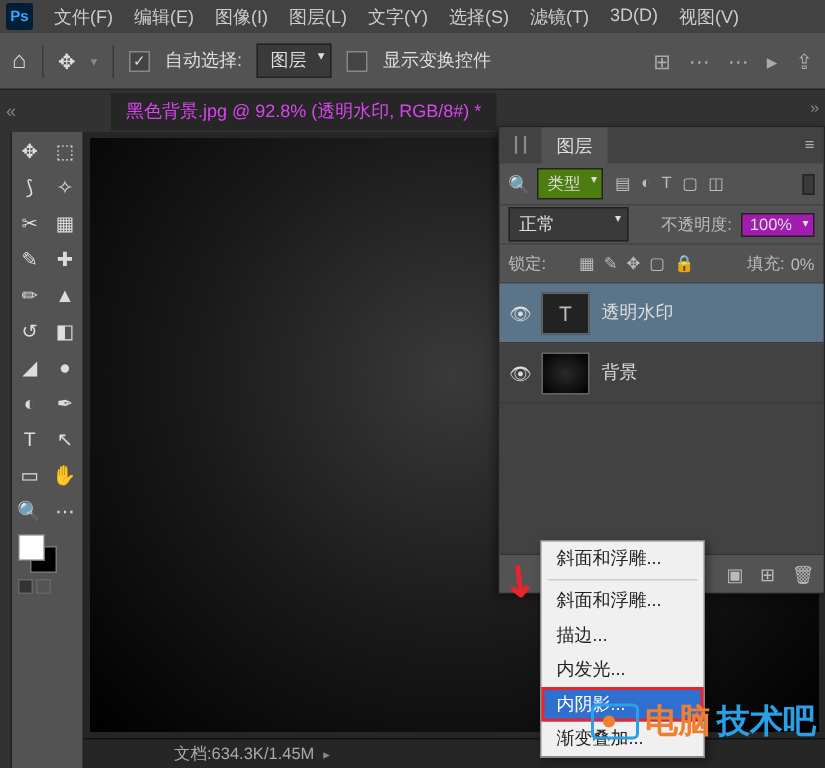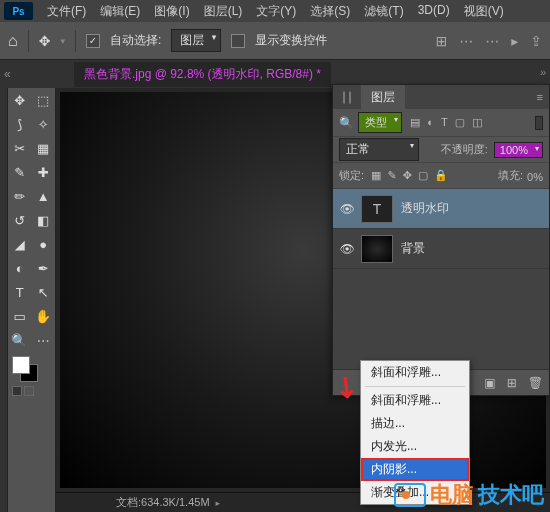--- a/index.html
+++ b/index.html
@@ -1,18 +1,18 @@
 <!DOCTYPE html>
 <html><head>
 <meta charset="utf-8">
 <style>
 * { margin: 0; padding: 0; box-sizing: border-box; font-family: "Microsoft YaHei", sans-serif; }
 body { width: 550px; height: 512px; background: #323232; overflow: hidden; position: relative; }
 .app-header { background: #424242; height: 22px; display: flex; align-items: center; padding-left: 4px; }
-.app-header .ps-icon { width: 29px; height: 18px; background: #001e36; color: #31a8ff; font-size: 10px; font-weight: bold; display: flex; align-items: center; justify-content: center; border-radius: 2px; margin-right: 8px; }
+.app-header .ps-icon { width: 18px; height: 18px; background: #001e36; color: #31a8ff; font-size: 10px; font-weight: bold; display: flex; align-items: center; justify-content: center; border-radius: 2px; margin-right: 8px; }
 .menu-bar { display: flex; gap: 2px; }
 .menu-bar span { color: #ccc; font-size: 12px; padding: 0 6px; cursor: default; }
 .option-bar { background: #535353; height: 38px; display: flex; align-items: center; padding: 0 8px; gap: 10px; border-bottom: 1px solid #222; }
 .option-bar .home-icon { color: #ddd; font-size: 16px; }
 .option-bar .sep { width: 1px; height: 22px; background: #3a3a3a; }
 .option-bar .move-icon { color: #ddd; font-size: 14px; }
 .option-bar .chk { width: 14px; height: 14px; border: 1px solid #888; background: #444; display: flex; align-items: center; justify-content: center; color: #ddd; font-size: 10px; }
 .option-bar .lbl { color: #ddd; font-size: 12px; }
 .option-bar .dd { background: #3a3a3a; color: #ddd; font-size: 12px; padding: 2px 16px 2px 8px; border: 1px solid #222; position: relative; }
 .option-bar .dd::after { content: "▾"; position: absolute; right: 4px; font-size: 9px; }
@@ -43,39 +43,39 @@
 .panel-ctrl-row .kind-dd { background: #4d7c0f; color: #ddd; font-size: 11px; padding: 2px 14px 2px 6px; border: 1px solid #222; position: relative; }
 .panel-ctrl-row .kind-dd::after { content: "▾"; position: absolute; right: 3px; font-size: 8px; }
 .panel-ctrl-row .filter-icons { display: flex; gap: 7px; color: #bbb; font-size: 11px; margin-left: 4px; }
 .panel-ctrl-row .toggle { margin-left: auto; width: 8px; height: 14px; background: #3a3a3a; border: 1px solid #222; }
 .panel-mode-row { display: flex; align-items: center; height: 26px; padding: 0 6px; gap: 6px; border-bottom: 1px solid #444; }
 .panel-mode-row .mode-dd { background: #3a3a3a; color: #ddd; font-size: 12px; padding: 2px 22px 2px 6px; width: 80px; border: 1px solid #222; position: relative; }
 .panel-mode-row .mode-dd::after { content: "▾"; position: absolute; right: 4px; font-size: 8px; }
 .panel-mode-row .lbl { color: #bbb; font-size: 11px; margin-left: auto; }
 .panel-mode-row .pct-dd { background: #a21caf; color: #ddd; font-size: 11px; padding: 1px 14px 1px 5px; border: 1px solid #222; position: relative; }
 .panel-mode-row .pct-dd::after { content: "▾"; position: absolute; right: 3px; font-size: 8px; }
-.panel-lock-row { display: flex; align-items: center; height: 26px; padding: 0 6px; gap: 7px; border-bottom: 1px solid #444; color: #bbb; font-size: 11px; }
+.panel-lock-row { display: flex; align-items: center; height: 26px; padding: 0 6px; gap: 22px; border-bottom: 1px solid #444; color: #bbb; font-size: 11px; }
 .panel-lock-row .lock-icons { display: flex; gap: 6px; font-size: 11px; }
 .panel-lock-row .fill-grp { margin-left: auto; display: flex; align-items: flex-end; gap: 4px; }
 .layer-list { background: #424242; }
 .layer-item { display: flex; align-items: center; height: 40px; border-bottom: 1px solid #383838; }
 .layer-item.sel { background: #5a748a; }
 .layer-item .vis { width: 28px; text-align: center; color: #ddd; font-size: 12px; }
 .layer-item .thumb { width: 32px; height: 28px; background: #222; border: 1px solid #666; margin-right: 8px; display: flex; align-items: center; justify-content: center; color: #bbb; font-size: 14px; }
 .layer-item .name { color: #ddd; font-size: 12px; }
 .layer-spacer { height: 100px; background: #424242; }
 .panel-footer { display: flex; align-items: center; justify-content: flex-end; height: 26px; padding: 0 6px; gap: 11px; color: #bbb; font-size: 12px; border-top: 1px solid #333; background: #535353; }
 .panel-footer .fx { font-style: italic; font-size: 12px; }
 .fx-highlight { position: absolute; border: 2px solid #e8252a; width: 22px; height: 24px; right: 122px; bottom: 2px; pointer-events: none; }
 .fx-menu { position: absolute; right: 80px; top: 360px; width: 110px; background: #f0f0f0; border: 1px solid #888; box-shadow: 2px 2px 6px rgba(0,0,0,.4); z-index: 10; }
 .fx-menu .mi { font-size: 12px; color: #222; padding: 3px 10px; cursor: default; }
 .fx-menu .mi.sel { background: #2f6fd0; color: #fff; border: 2px solid #e8252a; padding: 1px 8px; }
 .fx-menu .sep { height: 1px; background: #ccc; margin: 2px 4px; }
 .arrow { position: absolute; right: 192px; top: 370px; color: #e8252a; font-size: 28px; font-weight: bold; transform: rotate(38deg); z-index: 11; }
-.watermark { position: absolute; right: 6px; bottom: 2px; display: flex; align-items: center; gap: 4px; z-index: 20; }
+.watermark { position: absolute; right: 6px; bottom: 16px; display: flex; align-items: center; gap: 4px; z-index: 20; }
 .watermark .wm-icon { width: 32px; height: 24px; border: 2px solid #2aa0e6; border-radius: 4px; position: relative; }
 .watermark .wm-icon::after { content: ""; position: absolute; width: 8px; height: 8px; background: #f08030; border-radius: 50%; left: 6px; top: 6px; }
 .watermark .wm-text1 { color: #f08030; font-size: 22px; font-weight: bold; }
 .watermark .wm-text2 { color: #2aa0e6; font-size: 22px; font-weight: bold; }
 .side-collapse { position: absolute; right: 0; top: 62px; width: 14px; height: 20px; color: #888; font-size: 11px; display: flex; align-items: center; justify-content: center; }
 </style>
 </head>
 <body>
 
 <div class="app-header">

